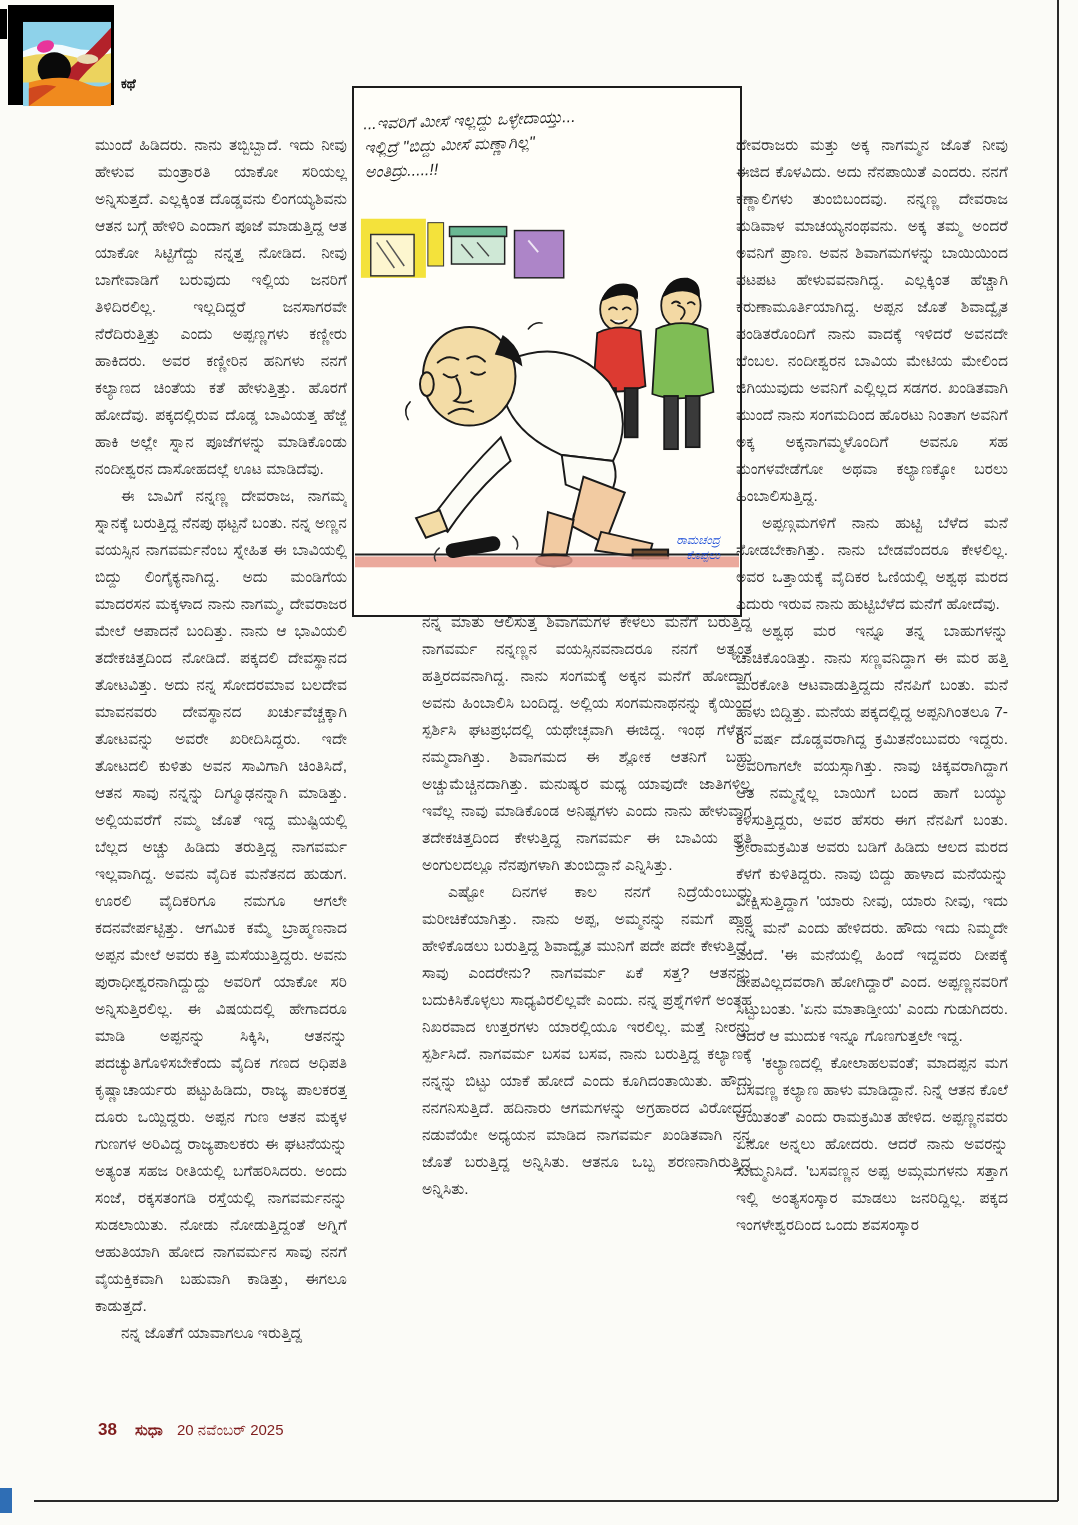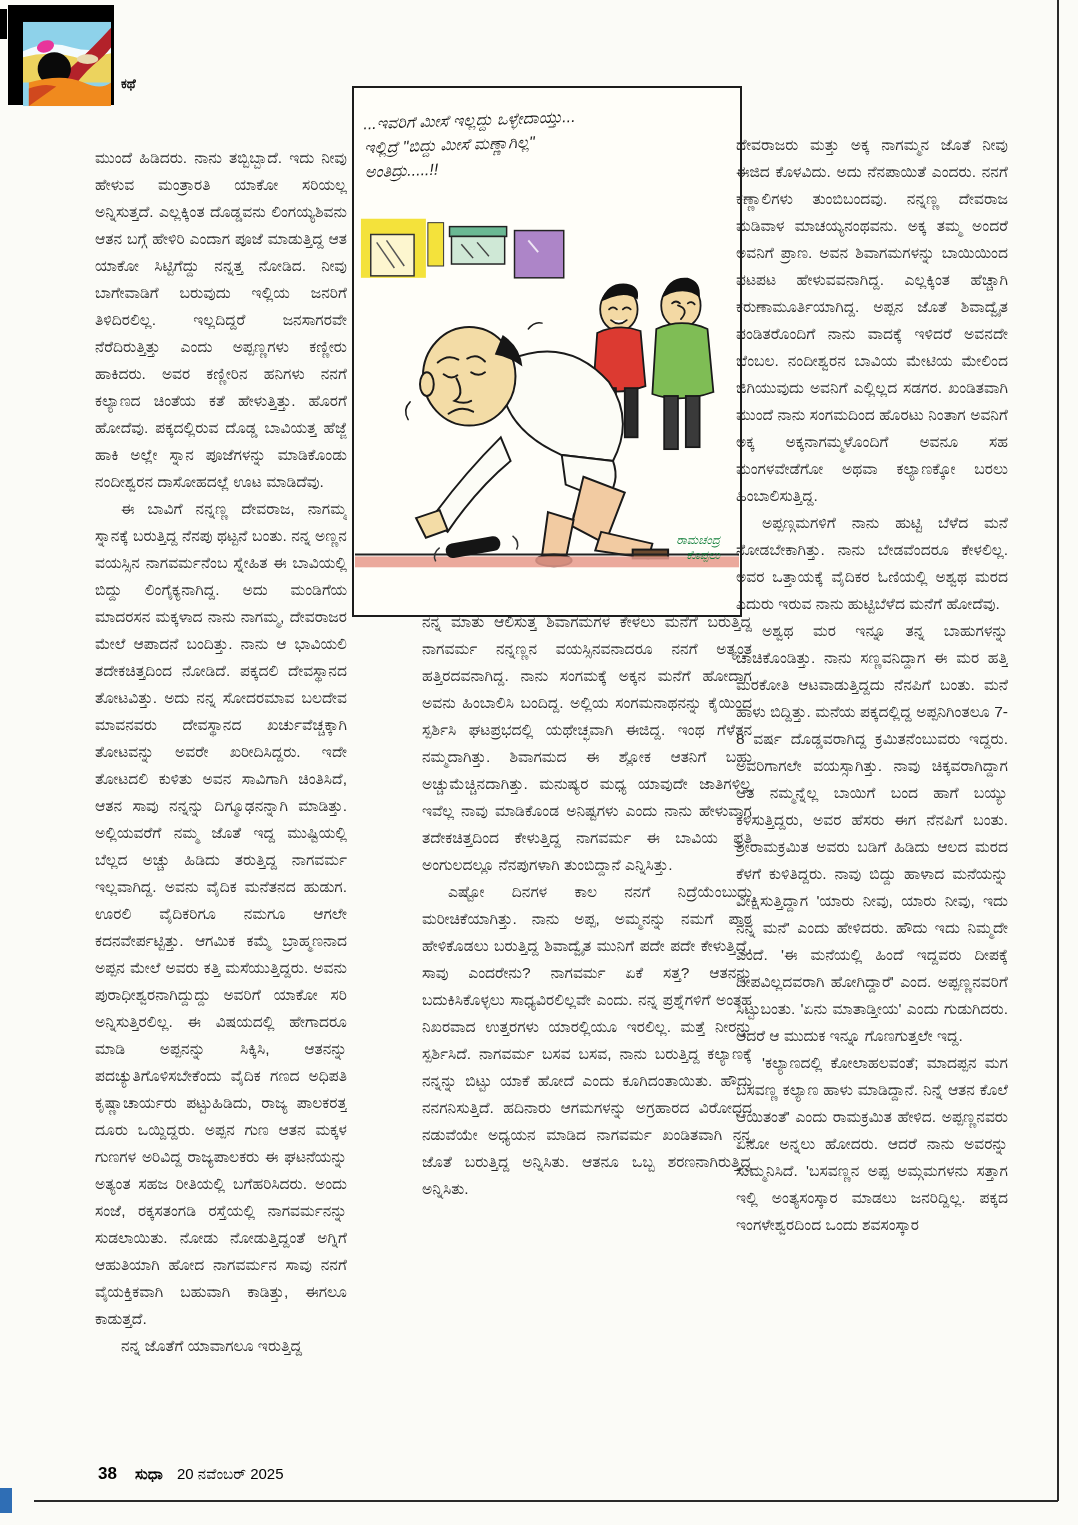--- a/index.html
+++ b/index.html
@@ -20,30 +20,30 @@
   }
   .caption{
     position:absolute;left:10px;top:18px;width:360px;
     font-style:italic;font-size:16px;line-height:1.5;color:#181818;
     transform:rotate(-2deg);
   }
   .caption span{display:block;}
   .drawing{position:absolute;left:1px;top:128px;width:384px;height:356px;}
   .signature{
     position:absolute;right:20px;bottom:52px;font-size:12px;font-style:italic;
-    text-align:right;line-height:1.25;color:#15803d;
+    text-align:right;line-height:1.25;color:#1d4ed8;
   }
   .col{position:absolute;font-size:15.5px;line-height:27px;text-align:justify;overflow:hidden;color:#262626;}
   .col p{margin:0;}
   .col p.indent{text-indent:26px;}
-  .col1{left:95px;top:144px;width:252px;height:1284px;}
+  .col1{left:95px;top:131px;width:252px;height:1284px;}
   .col2{left:407px;top:608px;width:330px;height:790px;margin-left:15px;}
   .col3{left:736px;top:131px;width:272px;height:1284px;}
 
-  .footer{position:absolute;left:98px;top:1420px;font-size:15px;color:#000000;margin-top:44px;}
+  .footer{position:absolute;left:98px;top:1420px;font-size:15px;color:#7f1d1d;}
   .footer .pg{font-weight:bold;font-size:17px;margin-right:14px;}
   .footer .mag{font-weight:bold;margin-right:10px;}
 
   .rule-right{position:absolute;left:1057px;top:0;width:2px;height:1501px;background:#2a2a2a;}
   .rule-bottom{position:absolute;left:34px;top:1500px;width:1024px;height:2px;background:#2a2a2a;}
   .corner-blue{position:absolute;left:0;top:1488px;width:12px;height:25px;background:#2f6eb5;}
 </style>
 </head>
 <body>
 

